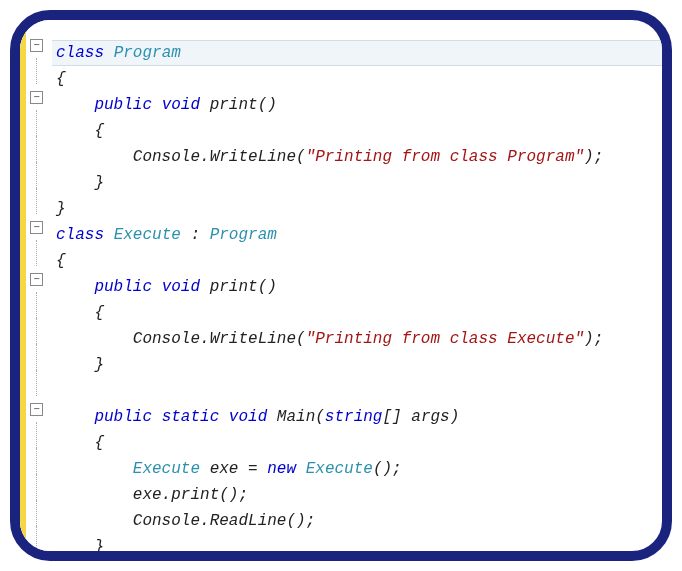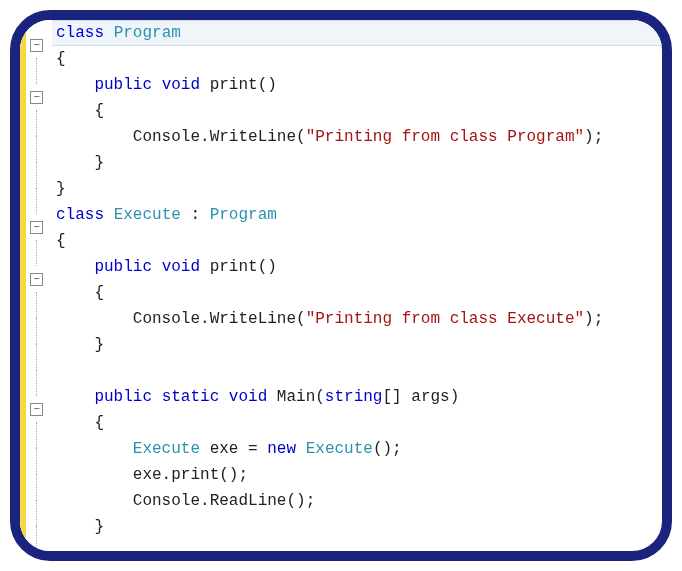--- a/index.html
+++ b/index.html
@@ -61,23 +61,24 @@
   }
   .fold-line {
     width: 1px;
     height: 26px;
     border-left: 1px dotted #aaa;
     margin-left: 10px;
     flex-shrink: 0;
   }
   .code {
     flex: 1;
-    padding-top: 0;
+    padding-top: 20px;
     white-space: pre;
     overflow: hidden;
+    font-style: italic;
   }
   .code-line {
     height: 26px;
     line-height: 26px;
     padding-left: 4px;
   }
   .hl-line {
     background: #f0f5fa;
     border-top: 1px solid #d0dce8;
     border-bottom: 1px solid #d0dce8;

